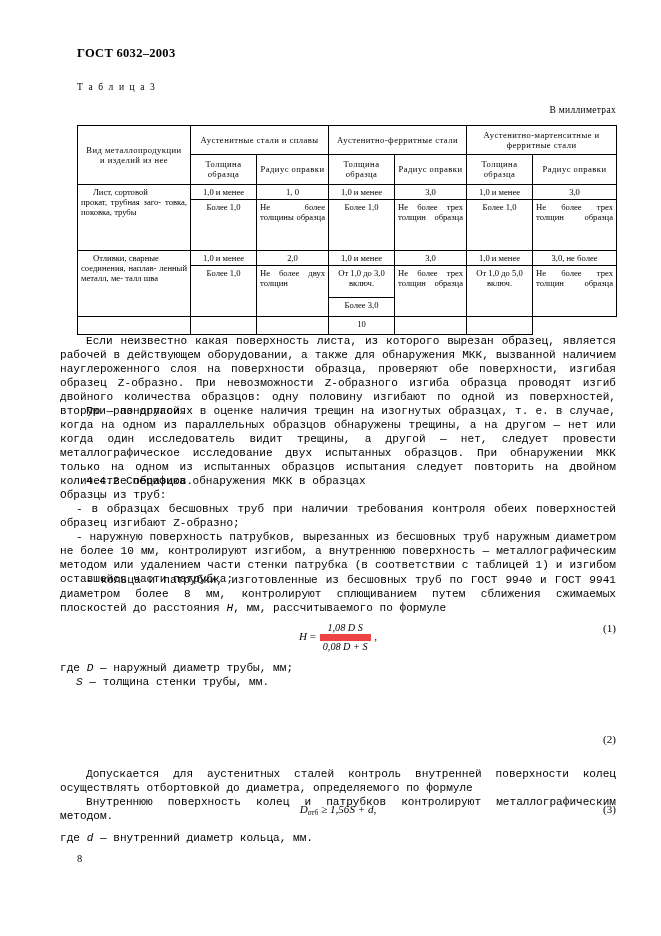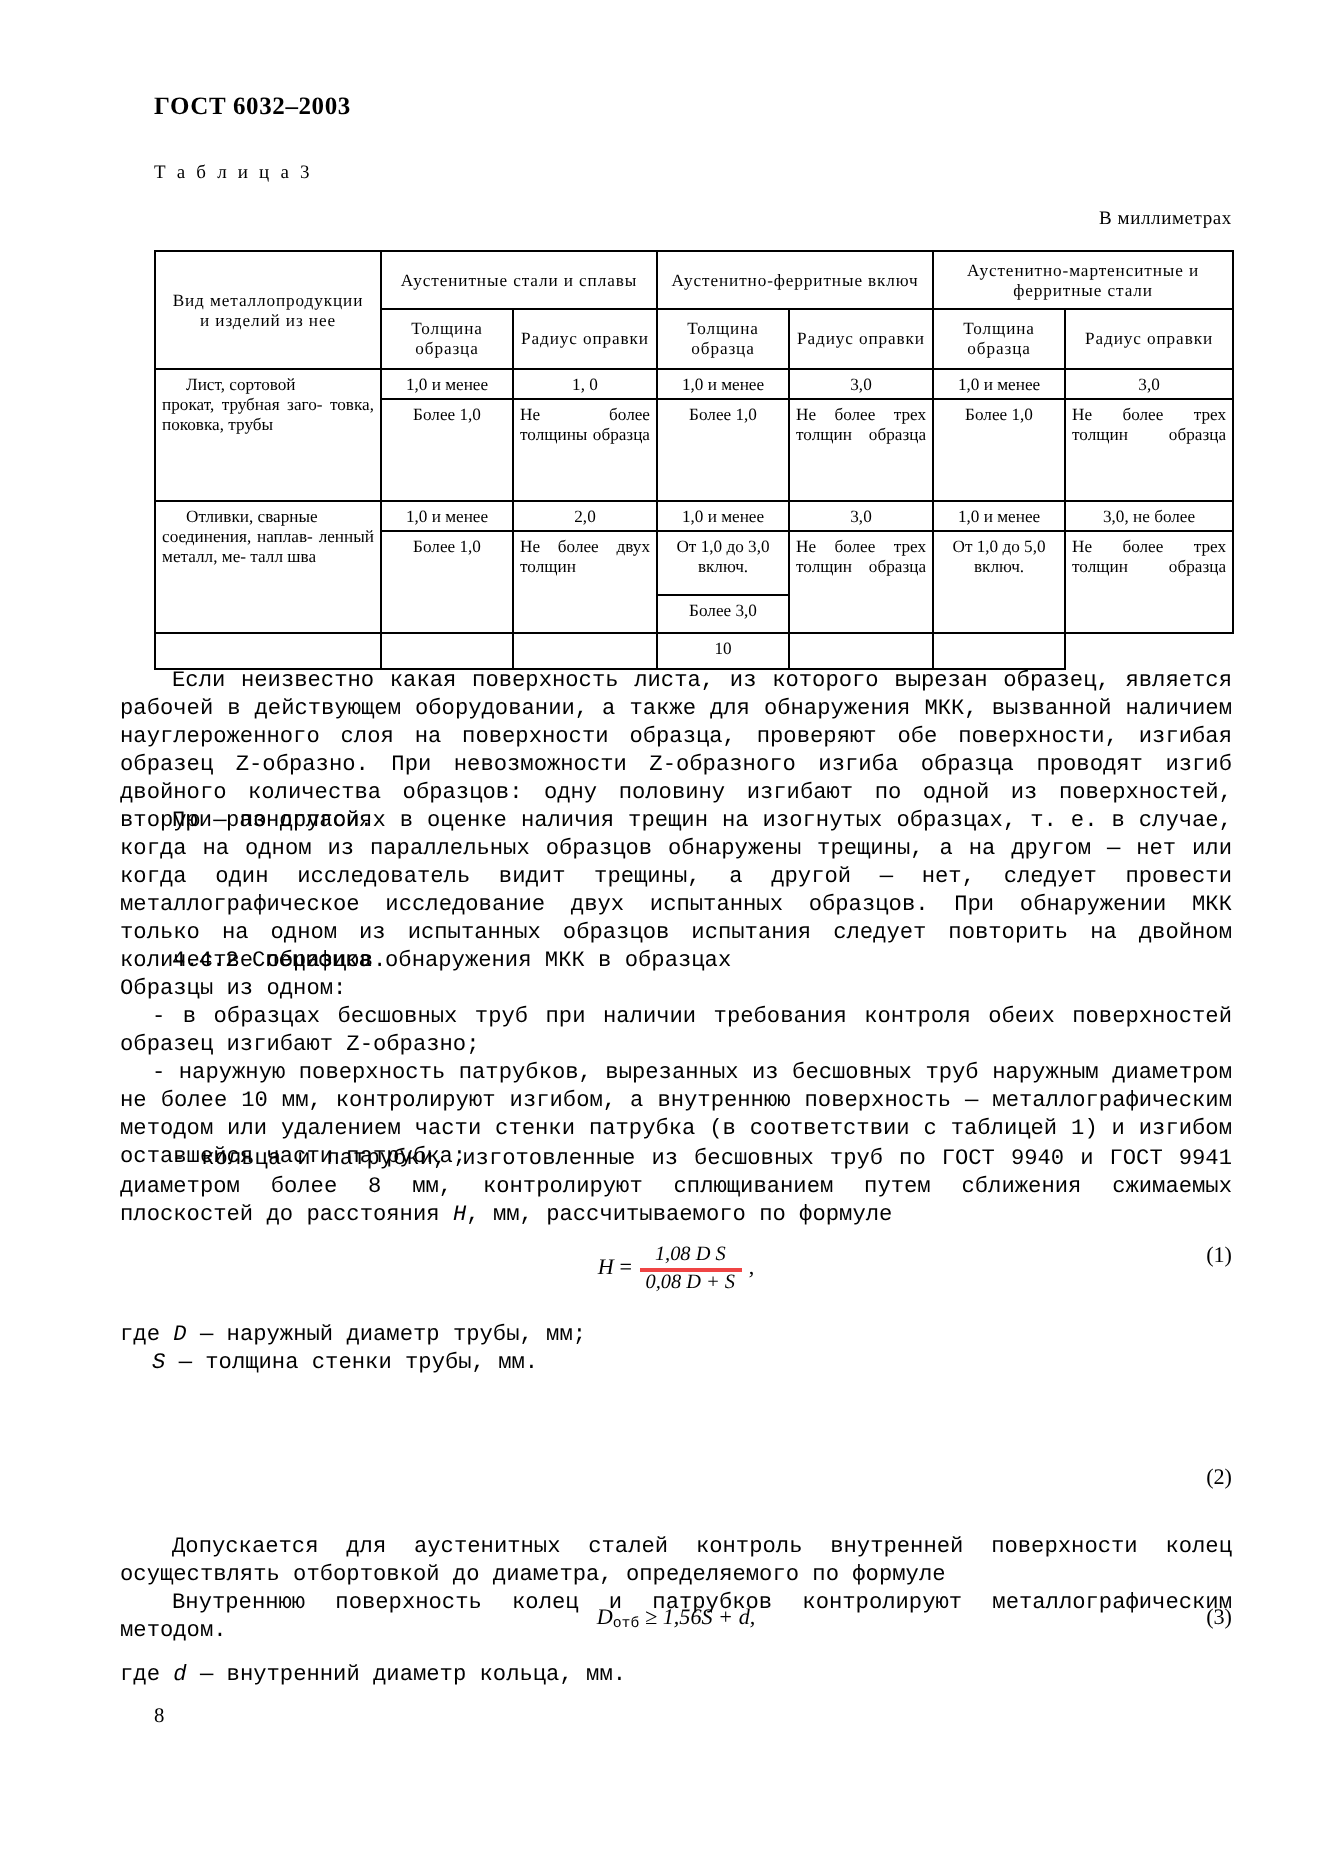--- a/index.html
+++ b/index.html
@@ -139,28 +139,28 @@
   .frac {
     display: inline-block;
     vertical-align: middle;
     text-align: center;
     font-size: 10.2px;
     line-height: 1.14;
     margin: 0 1px;
   }
   .frac .numer {
     display: block;
-    border-bottom: 2px solid #ef4444;
+    border-bottom: 7px solid #ef4444;
     padding: 0 3px 0px 3px;
   }
   .frac .denom {
     display: block;
     padding: 0px 3px 0 3px;
   }
-  .sub { font-size: 7.4px; vertical-align: -0.22em; font-style: normal; font-family: Liberation Mono, monospace; }
+  .sub { font-size: 7.4px; vertical-align: -0.22em; font-style: normal; }
 
   
   .page-number {
     position: absolute;
     left: 31px;
     top: 853px;
     font-size: 10.4px;
   }
 </style>
 </head>
@@ -184,21 +184,21 @@
             <col class="w6">
             <col class="w7">
         </colgroup>
         <thead>
           <tr>
             <th rowspan="2" class="vmid">
               <span>Вид металлопродукции</span><br>
               <span>и изделий из нее</span>
             </th>
             <th colspan="2">Аустенитные стали и сплавы</th>
-            <th colspan="2">Аустенитно-ферритные включ</th>
+            <th colspan="2">Аустенитно-ферритные стали</th>
             <th colspan="2">Аустенитно-мартенситные и ферритные стали</th>
           </tr>
           <tr>
             <th>Толщина образца</th>
             <th>Радиус оправки</th>
             <th>Толщина образца</th>
             <th>Радиус оправки</th>
             <th>Толщина образца</th>
             <th>Радиус оправки</th>
           </tr>
@@ -266,21 +266,21 @@
     <div class="body-text" style="top:334px;">
       <p>Если неизвестно какая поверхность листа, из которого вырезан образец, является рабочей в действующем оборудовании, а также для обнаружения МКК, вызванной наличием науглероженного слоя на поверхности образца, проверяют обе поверхности, изгибая образец Z-образно. При невозможности Z-образного изгиба образца проводят изгиб двойного количества образцов: одну половину изгибают по одной из поверхностей, вторую — по другой.</p>
     </div>
 
     <div class="body-text" style="top:404px;">
       <p>При разногласиях в оценке наличия трещин на изогнутых образцах, т. е. в случае, когда на одном из параллельных образцов обнаружены трещины, а на другом — нет или когда один исследователь видит трещины, а другой — нет, следует провести металлографическое исследование двух испытанных образцов. При обнаружении МКК только на одном из испытанных образцов испытания следует повторить на двойном количестве образцов.</p>
     </div>
 
     <div class="body-text" style="top:474px;">
       <p>4.4.2  Специфика обнаружения МКК в образцах</p>
-      <p class="noind">Образцы из одном:</p>
+      <p class="noind">Образцы из труб:</p>
       <p class="hang">- в образцах бесшовных труб при наличии требования контроля обеих поверхностей образец изгибают Z-образно;</p>
       <p class="hang">- наружную поверхность патрубков, вырезанных из бесшовных труб наружным диаметром не более 10 мм, контролируют изгибом, а внутреннюю поверхность — металлографическим методом или удалением части стенки патрубка (в соответствии с таблицей 1) и изгибом оставшейся части патрубка;</p>
     </div>
 
     <div class="body-text" style="top:573px;">
       <p class="hang2"><span>- кольца и патрубки, изготовленные из бесшовных труб по ГОСТ 9940 и ГОСТ 9941 диаметром более 8 мм, контролируют сплющиванием путем сближения сжимаемых плоскостей до расстояния</span> <i class="it">H</i><span>, мм, рассчитываемого по формуле</span></p>
     </div>
 
     <div class="formula-line" style="top:622px; height:30px;">
       <div class="formula-body">

